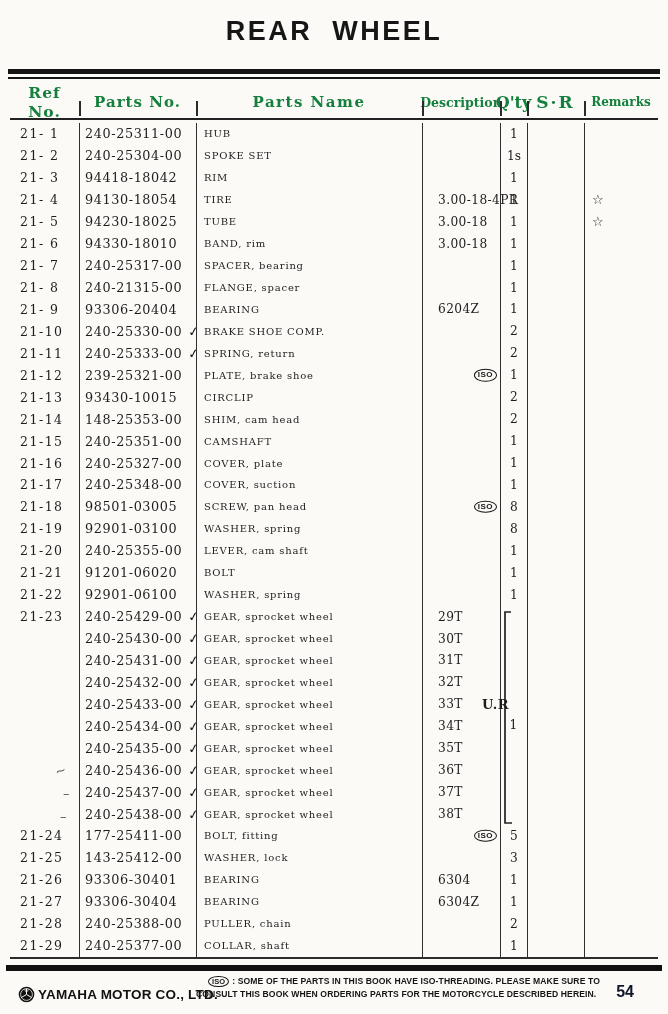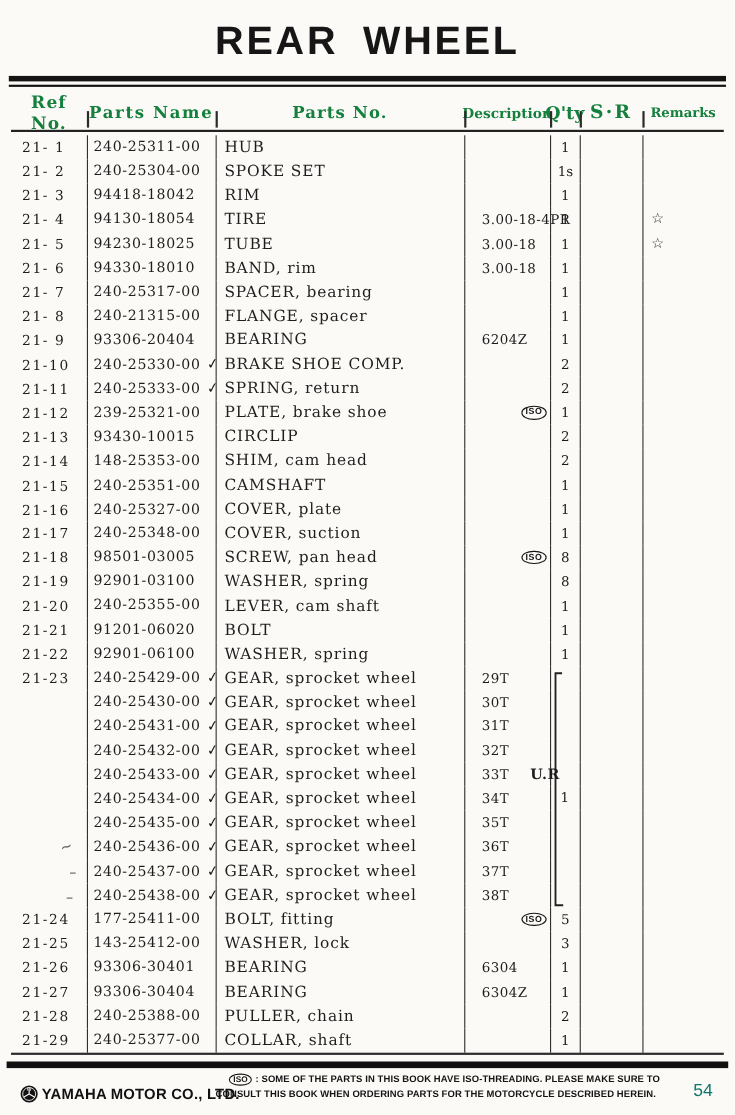--- a/index.html
+++ b/index.html
@@ -1,19 +1,19 @@
 <!DOCTYPE html>
 <html><head>
 <meta charset="utf-8">
 <style>
   html,body{margin:0;padding:0;}
   .page{position:relative;width:668px;height:1014px;background:#fbfaf7;color:#1d1d1d;
         font-family:"DejaVu Serif",serif;overflow:hidden;}
   .title{position:absolute;top:16px;left:0;width:100%;text-align:center;
-         font-family:"Liberation Sans",sans-serif;font-weight:700;font-size:36px;
+         font-family:"Liberation Sans",sans-serif;font-weight:700;font-size:27px;
          letter-spacing:2.5px;word-spacing:10px;color:#161616;}
   .toprule{position:absolute;left:8px;top:69px;width:652px;height:3px;
            border-top:5px solid #141414;border-bottom:2px solid #141414;}
   .thead{position:absolute;left:10px;top:86px;width:648px;height:32px;display:grid;
          grid-template-columns:69px 117px 226px 78px 27px 57px 74px;align-items:center;}
   .thead .h{position:relative;text-align:center;font-weight:bold;color:#15803d;height:32px;
             display:flex;align-items:center;justify-content:center;}
   .thead .h.tick::before{content:"";position:absolute;left:0;bottom:2px;width:2px;height:15px;background:#2a2a2a;}
   .h-ref{font-size:15.5px;letter-spacing:1px;}
   .h-part{font-size:15px;letter-spacing:1px;}
@@ -22,21 +22,21 @@
   .h-qty{font-size:16px;}
   .h-sr{font-size:17px;letter-spacing:2px;}
   .h-rem{font-size:12px;}
   .headline{position:absolute;left:10px;top:118px;width:648px;border-top:2px solid #222;}
   .tbody{position:absolute;left:10px;top:123px;width:648px;border-bottom:2px solid #2c2c2c;}
   .row{display:grid;grid-template-columns:69px 117px 226px 78px 27px 57px 74px;height:21.95px;align-items:center;}
   .cell{height:100%;display:flex;align-items:center;white-space:nowrap;overflow:visible;}
   .bl{border-left:1px solid #2f2f2f;}
   .c-ref{padding-left:10px;font-size:12.5px;letter-spacing:1.5px;}
   .c-part{padding-left:5px;font-size:12.8px;letter-spacing:0.6px;text-align:center;}
-  .c-name{padding-left:7px;font-size:14px;letter-spacing:0.8px;}
+  .c-name{padding-left:7px;font-size:10px;letter-spacing:0.8px;}
   .c-desc{padding-left:15px;font-size:12.2px;letter-spacing:0.4px;position:relative;}
   .c-qty{justify-content:center;font-size:12.2px;}
   .c-rem{padding-left:7px;font-size:13px;font-family:"DejaVu Sans",sans-serif;}
   .chk{font-family:"DejaVu Sans",sans-serif;font-weight:bold;font-size:13px;margin-left:6px;
        display:inline-block;transform:rotate(-8deg);color:#161616;}
   .iso{position:absolute;right:3px;top:50%;transform:translateY(-50%);
        border:1.5px solid #141414;border-radius:50%;padding:0px 3px;
        font-family:"Liberation Sans",sans-serif;font-weight:bold;font-size:8px;
        letter-spacing:0.5px;line-height:10.5px;color:#141414;background:transparent;}
   .bracket{position:absolute;left:502px;top:611px;}
@@ -48,36 +48,36 @@
   .footer{position:absolute;left:0;top:975px;width:668px;height:34px;}
   .company{position:absolute;left:18px;top:11px;display:flex;align-items:center;gap:3px;
            font-family:"Liberation Sans",sans-serif;font-weight:700;font-size:13.5px;
            letter-spacing:0.2px;color:#111;}
   .note{position:absolute;left:196px;top:0px;width:416px;
         font-family:"Liberation Sans",sans-serif;font-weight:700;font-size:8.6px;
         line-height:12.5px;color:#151515;letter-spacing:0.1px;}
   .note .l1{text-align:center;display:flex;justify-content:center;align-items:center;gap:3px;}
   .note .iso-f{position:static;transform:none;display:inline-block;border:1.3px solid #141414;
         border-radius:50%;padding:0 3px;font-size:7.5px;line-height:9.5px;font-weight:bold;}
-  .pageno{position:absolute;right:20px;top:8px;font-family:"Liberation Sans",sans-serif;
-          font-weight:400;font-size:16px;color:#0f766e;}
+  .pageno{position:absolute;right:34px;top:8px;font-family:"Liberation Sans",sans-serif;
+          font-weight:700;font-size:16px;color:#0f172a;}
 </style>
 </head>
 <body>
 
 <div class="page">
 
   <div class="title">REAR WHEEL</div>
 
   <div class="toprule"></div>
 
   <div class="thead">
     <div class="h h-ref">Ref No.</div>
+    <div class="h h-part tick">Parts No.</div>
     <div class="h h-name tick">Parts Name</div>
-    <div class="h h-part tick">Parts No.</div>
     <div class="h h-desc tick">Description</div>
     <div class="h h-qty tick">Q'ty</div>
     <div class="h h-sr tick">S·R</div>
     <div class="h h-rem tick">Remarks</div>
   </div>
   <div class="headline"></div>
 
   <div class="tbody">
       <div class="row">
         <div class="cell c-ref">21- 1</div>

